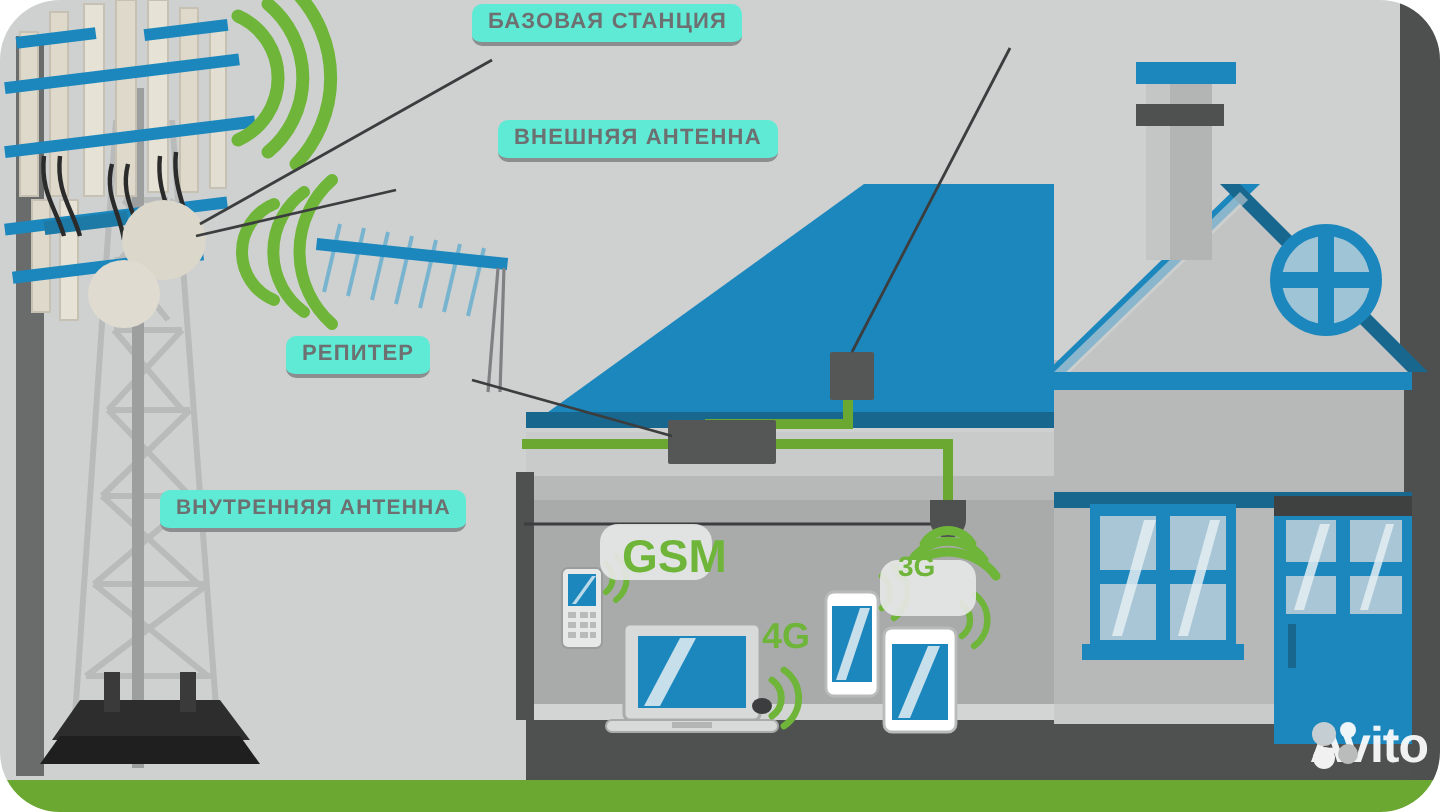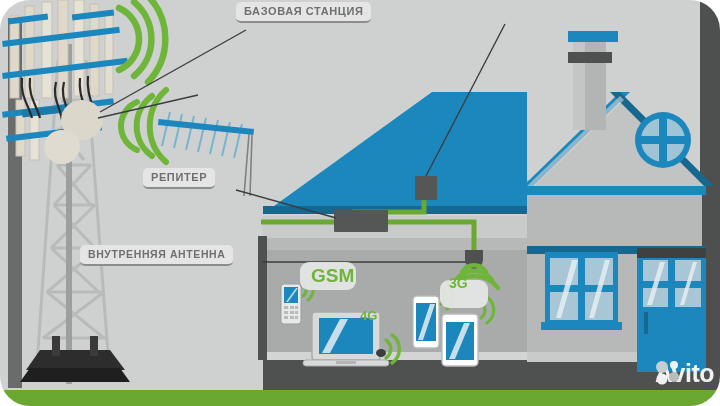--- a/index.html
+++ b/index.html
@@ -1,21 +1,21 @@
 <!DOCTYPE html>
 <html><head>
 <meta charset="utf-8">
 <style>
   html,body{margin:0;padding:0;background:#c9cbcb;}
   body{font-family:"Liberation Sans",sans-serif;}
   #stage{position:relative;width:720px;height:406px;overflow:hidden;background:#cfd1d1;}
   #stage svg{position:absolute;left:0;top:0;}
 
   
-  .lbl{position:absolute;display:inline-block;background:#e5e5e5;
+  .lbl{position:absolute;display:inline-block;background:#5eead4;
        border-radius:5px;padding:3px 8px 4px 8px;
        font-family:"Liberation Sans",sans-serif;font-weight:bold;
        font-size:11px;letter-spacing:.6px;color:#6d6f70;white-space:nowrap;
        border-bottom:2px solid #8b8d8e;line-height:12px;}
   .lbl.sm{font-size:10.5px;}
   
   .nettag{position:absolute;font-family:"Liberation Sans",sans-serif;
           font-weight:bold;color:#6fb53a;white-space:nowrap;}
   .netbg{position:absolute;background:#e6e7e7;border-radius:9px;opacity:.92;}
   
@@ -281,29 +281,30 @@
       <path d="M0 0 H30 A30 30 0 0 0 0 30 Z" fill="#ffffff"></path>
       <path d="M720 0 H690 A30 30 0 0 1 720 30 Z" fill="#ffffff"></path>
       <path d="M0 406 H30 A30 30 0 0 1 0 376 Z" fill="#ffffff"></path>
       <path d="M720 406 H690 A30 30 0 0 0 720 376 Z" fill="#ffffff"></path>
     </g>
   </svg>
 
   <div class="lbl" style="left:236px;top:2px">БАЗОВАЯ СТАНЦИЯ</div>
 
 
+  <div class="lbl" style="left:249px;top:60px">ВНЕШНЯЯ АНТЕННА</div>
 
   <div class="lbl" style="left:143px;top:168px">РЕПИТЕР</div>
 
   <div class="lbl sm" style="left:80px;top:245px">ВНУТРЕННЯЯ АНТЕННА</div>
 
   <div class="netbg" style="left:300px;top:262px;width:56px;height:28px"></div>
-  <div class="nettag" style="left:311px;top:265px;font-size:19px">GSM</div>
-
-  <div class="nettag" style="left:360px;top:308px;font-size:13px">4G</div>
+  <div class="nettag" style="left:311px;top:265px;font-size:23px">GSM</div>
+
+  <div class="nettag" style="left:381px;top:308px;font-size:18px">4G</div>
 
   <div class="netbg" style="left:440px;top:280px;width:48px;height:28px"></div>
   <div class="nettag" style="left:449px;top:275px;font-size:14px">3G</div>
 
   <div id="wm">
     <svg width="26" height="24" viewBox="0 0 26 24">
       <circle cx="7" cy="6" r="6" fill="#d3d5d5"></circle>
       <circle cx="19" cy="4" r="4" fill="#ffffff"></circle>
       <circle cx="7" cy="18" r="5.5" fill="#ffffff"></circle>
       <circle cx="19" cy="16" r="5" fill="#c4c6c6"></circle>

